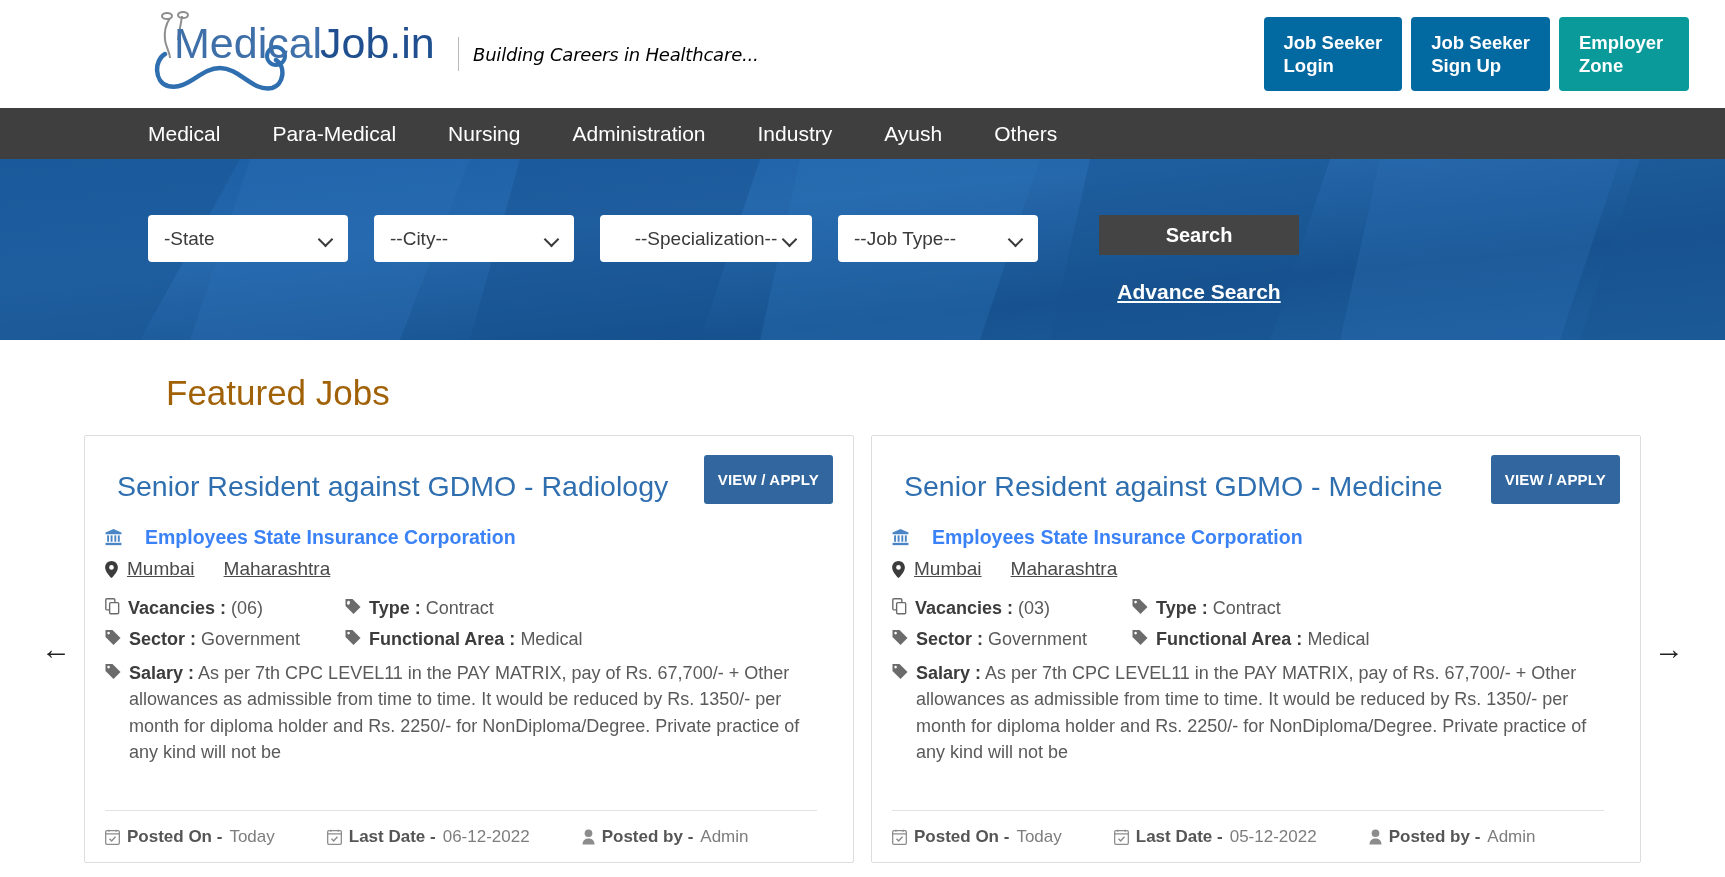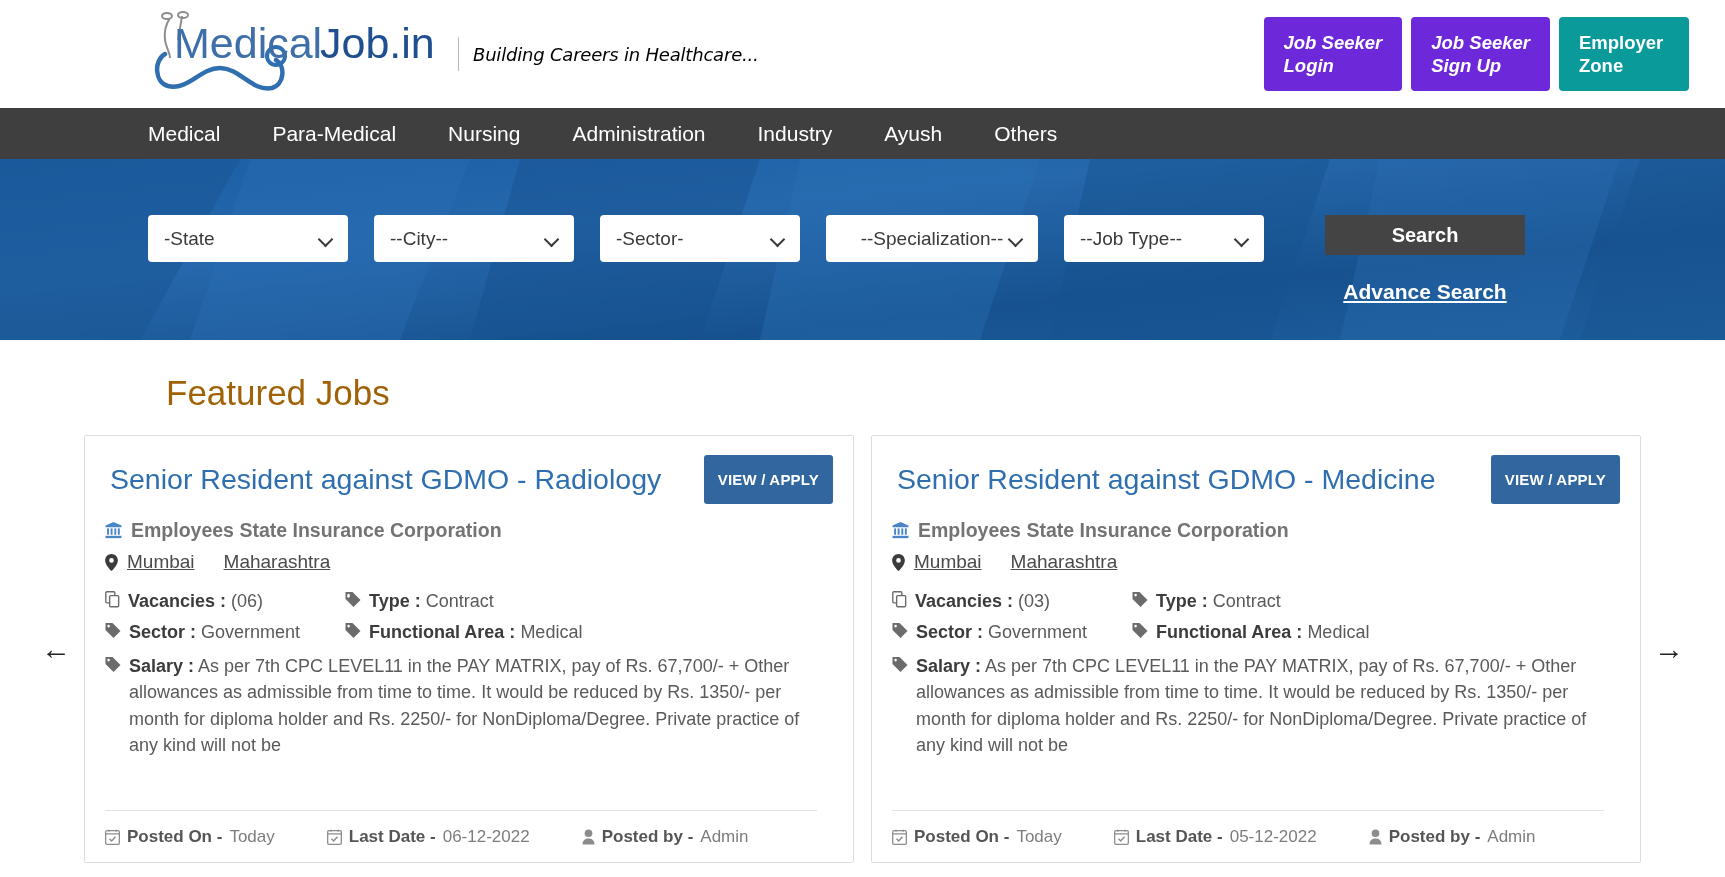--- a/index.html
+++ b/index.html
@@ -49,21 +49,21 @@
     font-weight: bold;
     font-size: 18.5px;
     line-height: 1.27;
     padding: 14px 20px;
     text-align: left;
     cursor: pointer;
     font-family: "Liberation Sans", sans-serif;
     min-width: 130px;
     white-space: pre-line;
   }
-  .hdr-btn.blue { background: #6d28d9; font-style: italic; }
+  .hdr-btn.blue { background: #0369a1; }
   .hdr-btn.teal { background: #0b9a9a; }
 
   
   .nav {
     background: #3f3f3f;
     height: 51px;
     display: flex;
     align-items: center;
     padding-left: 148px;
   }
@@ -187,21 +187,21 @@
     min-width: 0;
     padding: 17px 20px 0 20px;
     position: relative;
     height: 428px;
   }
   .card-title {
     color: #2f6fb0;
     font-size: 28.5px;
     line-height: 1.48;
     font-weight: normal;
-    margin: 5px;
+    margin: 12px;
     padding-right: 76px;
     cursor: pointer;
     font-family: "Liberation Sans", sans-serif;
   }
   .view-apply {
     position: absolute;
     top: 19px;
     right: 20px;
     background: #31679e;
     color: #ffffff;
@@ -211,24 +211,24 @@
     font-weight: bold;
     padding: 16px 14px;
     cursor: pointer;
     letter-spacing: 0.2px;
     font-family: "Liberation Sans", sans-serif;
   }
   .company-row {
     margin-top: 19px;
     display: flex;
     align-items: center;
-    gap: 9px;
+    gap: 23px;
     font-size: 19.5px;
     font-weight: bold;
-    color: #737373;
+    color: #3b82f6;
   }
   .loc-row {
     margin-top: 9px;
     display: flex;
     align-items: center;
     gap: 9px;
     font-size: 19px;
     color: #4a4a4a;
   }
   .loc-link { text-decoration: underline; cursor: pointer; color: #4a4a4a; }
@@ -336,25 +336,20 @@
       <select class="sel w-state">
         <option>-State</option>
       </select>
     </span>
     <span class="sel-wrap">
       <select class="sel w-city">
         <option>--City--</option>
       </select>
     </span>
     <span class="sel-wrap">
-      <select class="sel w-sector">
-        <option>-Sector-</option>
-      </select>
-    </span>
-    <span class="sel-wrap">
       <select class="sel w-spec">
         <option>--Specialization--</option>
       </select>
     </span>
     <span class="sel-wrap">
       <select class="sel w-jobtype">
         <option>--Job Type--</option>
       </select>
     </span>
 

